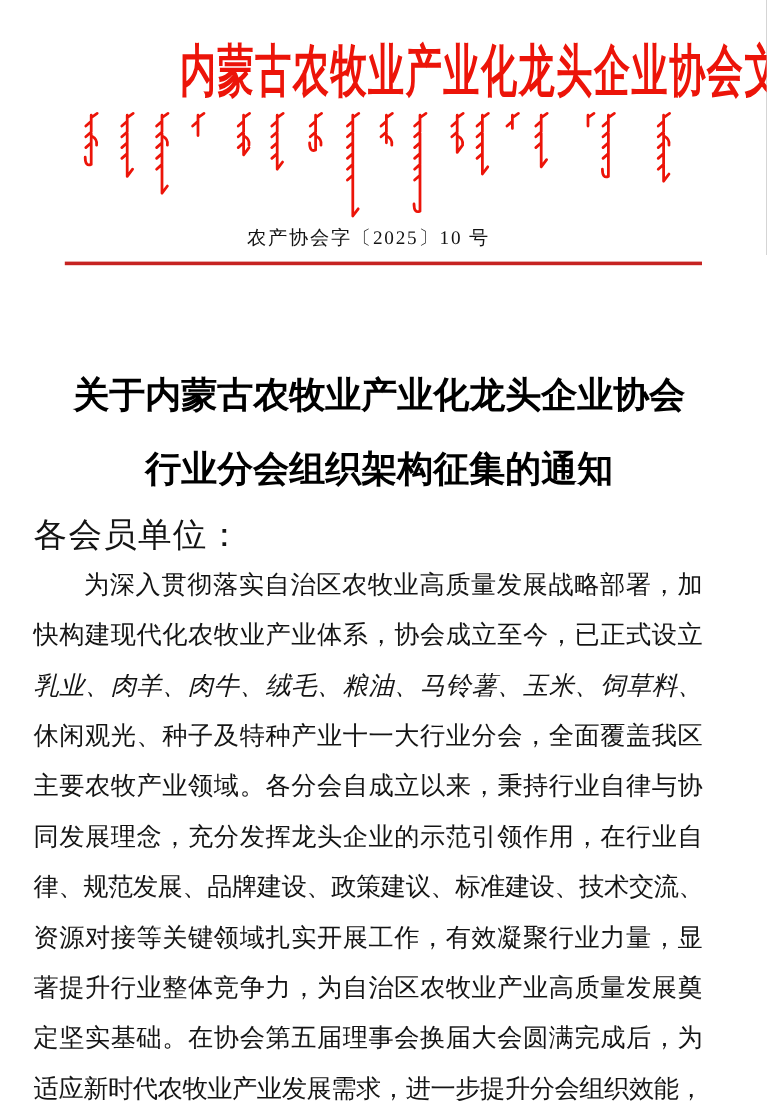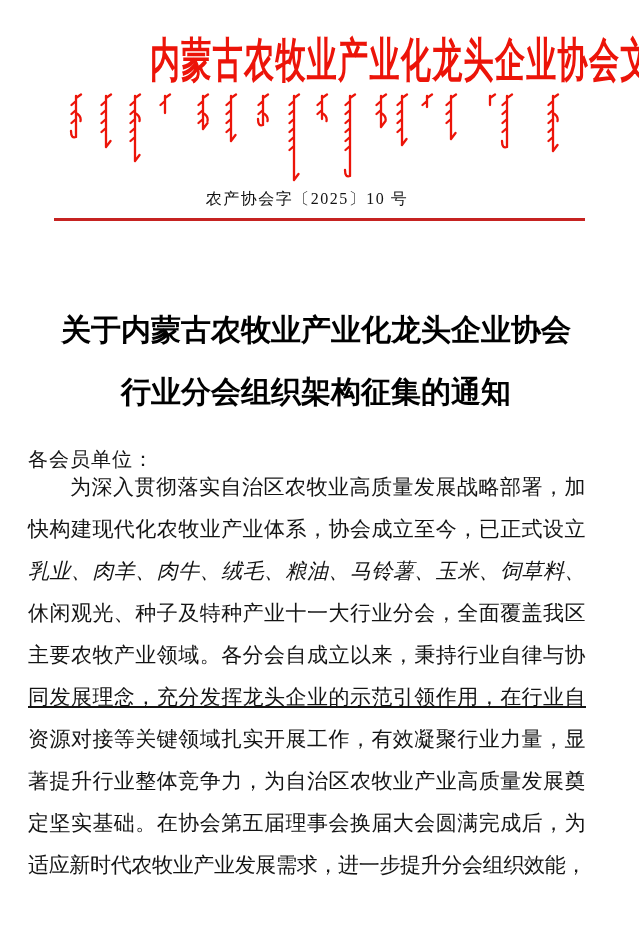--- a/index.html
+++ b/index.html
@@ -63,24 +63,23 @@
     font-weight: bold;
     font-size: 30px;
     color: #000;
   }
   .notice-title > div { height: 62px; line-height: 62px; white-space: nowrap; }
   
   .salutation {
     position: absolute;
     top: 433px; left: 28px;
     width: 558px;
-    font-size: 20px;
+    font-size: 28px;
     line-height: 28px;
     letter-spacing: 1px;
-    margin-top: 12px;
   }
   .body-text {
     position: absolute;
     top: 466px; left: 28px;
     width: 558px;
   }
   .body-line {
     height: 42px;
     line-height: 42px;
     font-size: 21px;
@@ -164,20 +163,21 @@
   </div>
 
   <div class="salutation">各会员单位：</div>
 
   <div class="body-text">
       <div class="body-line indent" style="letter-spacing: 0.5px;">为深入贯彻落实自治区农牧业高质量发展战略部署，加</div>
       <div class="body-line" style="letter-spacing: 0.46px;">快构建现代化农牧业产业体系，协会成立至今，已正式设立</div>
       <div class="body-line" style="letter-spacing: 0.46px; font-style: italic;">乳业、肉羊、肉牛、绒毛、粮油、马铃薯、玉米、饲草料、</div>
       <div class="body-line" style="letter-spacing: 0.46px;">休闲观光、种子及特种产业十一大行业分会，全面覆盖我区</div>
       <div class="body-line" style="letter-spacing: 0.46px;">主要农牧产业领域。各分会自成立以来，秉持行业自律与协</div>
-      <div class="body-line" style="letter-spacing: 0.46px; text-decoration: underline;">同发展理念，充分发挥龙头企业的示范引领作用，在行业自</div>
+      <div class="body-line" style="letter-spacing: 0.46px;">同发展理念，充分发挥龙头企业的示范引领作用，在行业自</div>
+      <div class="body-line" style="letter-spacing: -0.33px;">律、规范发展、品牌建设、政策建议、标准建设、技术交流、</div>
       <div class="body-line" style="letter-spacing: 0.46px;">资源对接等关键领域扎实开展工作，有效凝聚行业力量，显</div>
       <div class="body-line" style="letter-spacing: 0.46px;">著提升行业整体竞争力，为自治区农牧业产业高质量发展奠</div>
       <div class="body-line" style="letter-spacing: 0.46px;">定坚实基础。在协会第五届理事会换届大会圆满完成后，为</div>
       <div class="body-line" style="letter-spacing: -0.33px;">适应新时代农牧业产业发展需求，进一步提升分会组织效能，</div>
     </div>
 
 </div>
 
 </body></html>

